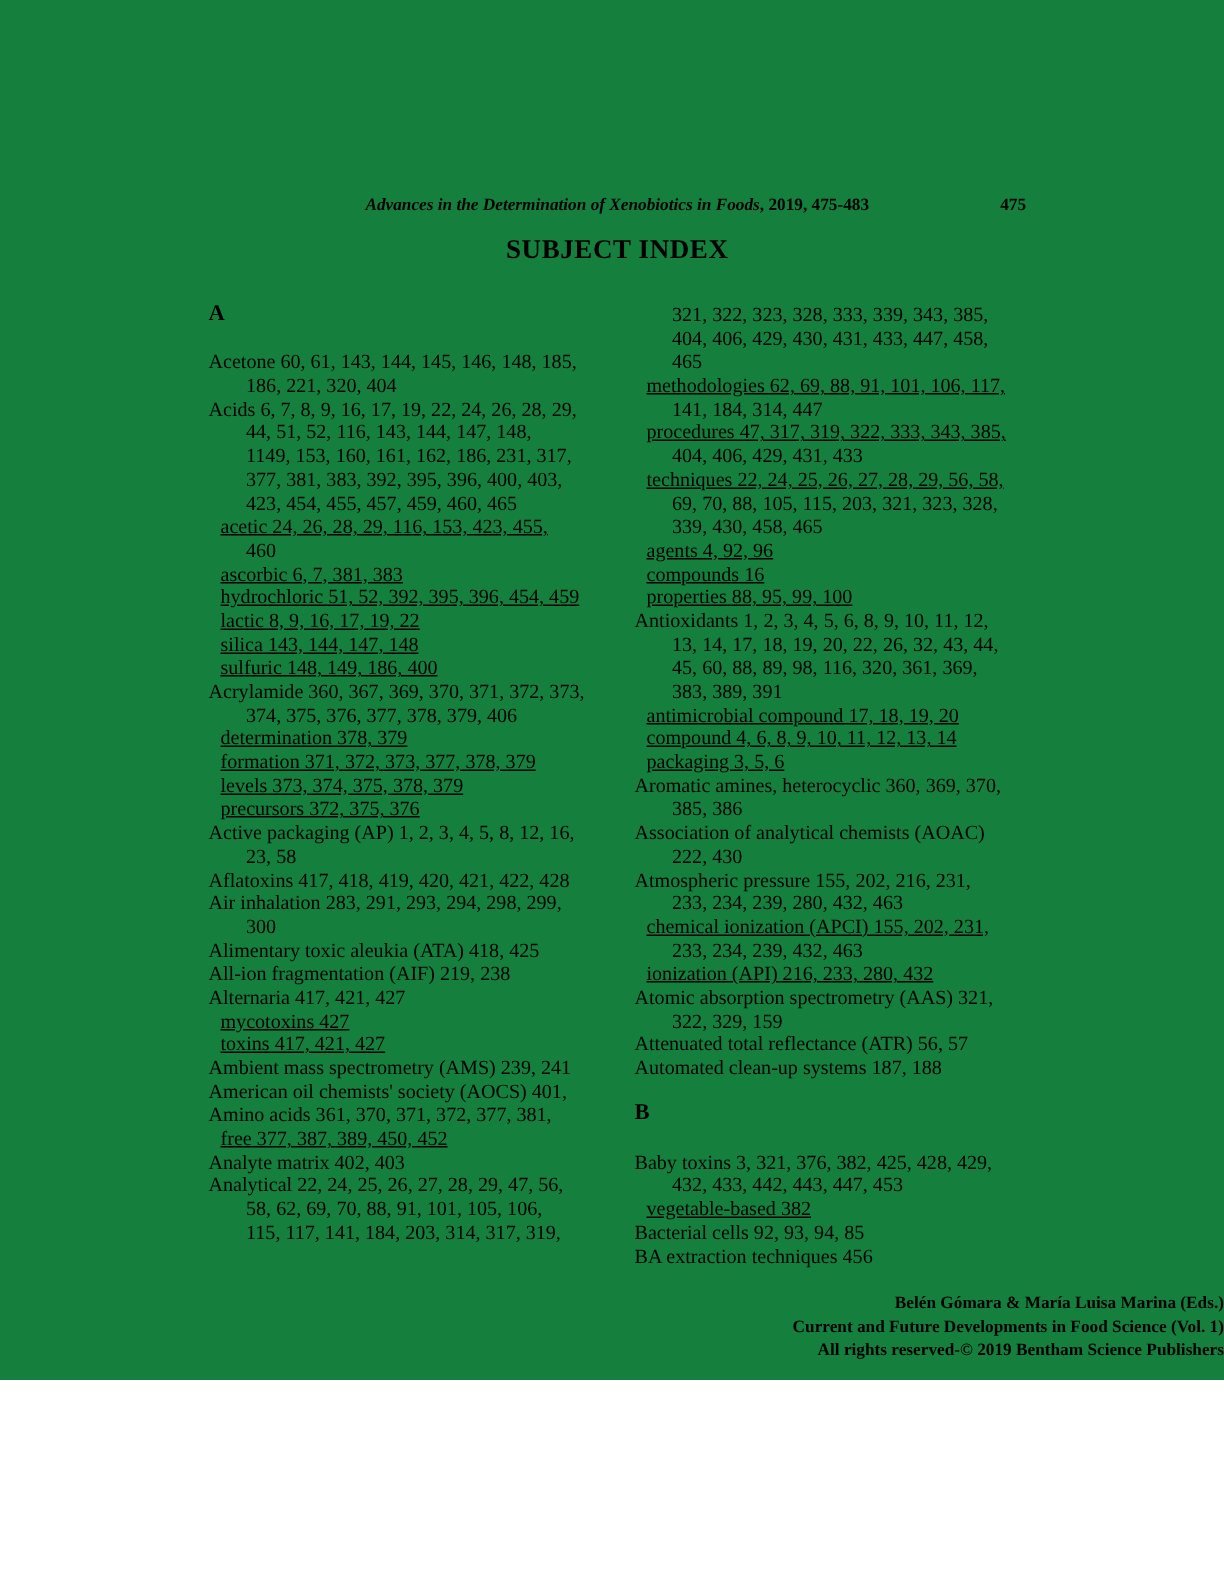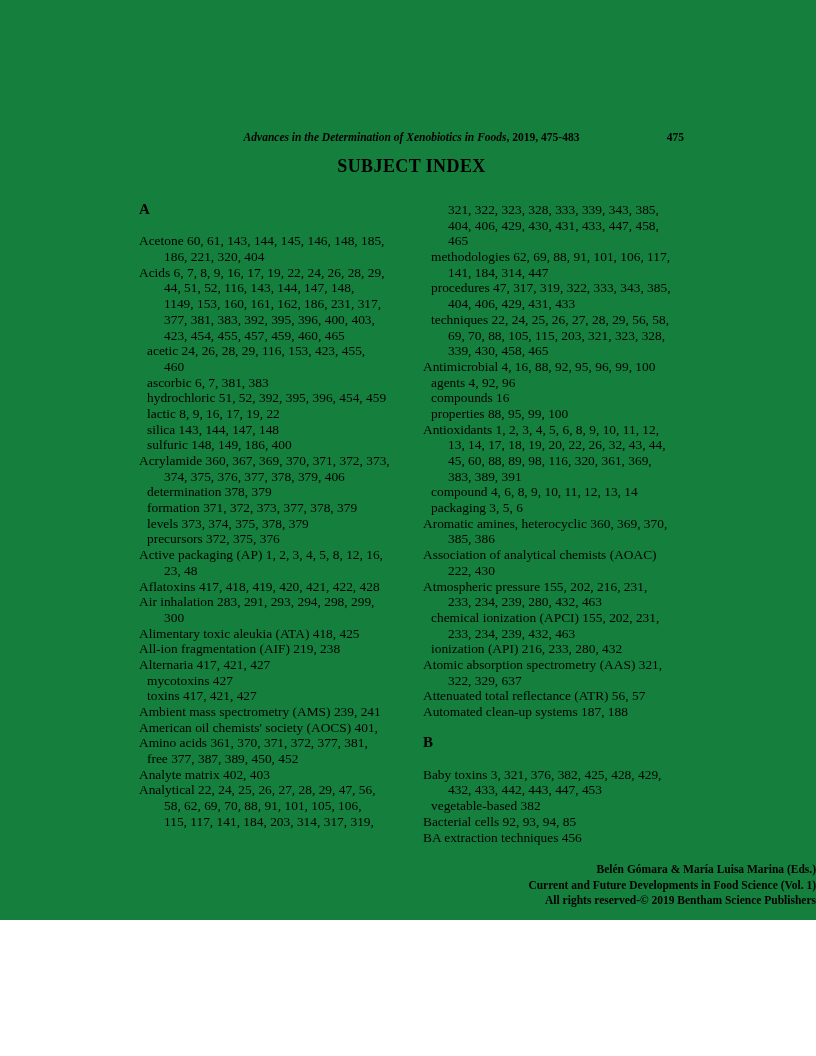--- a/index.html
+++ b/index.html
@@ -22,21 +22,21 @@
     position:absolute; left:139px; top:156px; width:545px; margin:0;
     text-align:center; font-size:18px; font-weight:bold; letter-spacing:0.4px;
   }
   .columns {
     position:absolute; left:139px; top:202px; width:545px;
     display:flex; align-items:flex-start;
   }
   .col { width:284px; font-size:13.4px; }
   .col-right { width:261px; }
   .line { height:15.7px; line-height:15.7px; white-space:nowrap; }
-  .line.sub  { padding-left:8px; }
+  .line.sub  { padding-left:8px;text-decoration:underline; }
   .line.cont { padding-left:25px; }
   .line.heading { font-weight:bold; font-size:15px; }
   .line.blank {  }
   .footer {
     position:absolute; left:0; top:862px; width:816px;
     text-align:right; font-weight:bold; font-size:11.5px; line-height:15.5px;
   }
 </style>
 </head>
 <body>
@@ -70,21 +70,21 @@
         <div class="line sub">lactic 8, 9, 16, 17, 19, 22</div>
         <div class="line sub">silica 143, 144, 147, 148</div>
         <div class="line sub">sulfuric 148, 149, 186, 400</div>
         <div class="line entry">Acrylamide 360, 367, 369, 370, 371, 372, 373,</div>
         <div class="line cont">374, 375, 376, 377, 378, 379, 406</div>
         <div class="line sub">determination 378, 379</div>
         <div class="line sub">formation 371, 372, 373, 377, 378, 379</div>
         <div class="line sub">levels 373, 374, 375, 378, 379</div>
         <div class="line sub">precursors 372, 375, 376</div>
         <div class="line entry">Active packaging (AP) 1, 2, 3, 4, 5, 8, 12, 16,</div>
-        <div class="line cont">23, 48</div>
+        <div class="line cont">23, 58</div>
         <div class="line entry">Aflatoxins 417, 418, 419, 420, 421, 422, 428</div>
         <div class="line entry">Air inhalation 283, 291, 293, 294, 298, 299,</div>
         <div class="line cont">300</div>
         <div class="line entry">Alimentary toxic aleukia (ATA) 418, 425</div>
         <div class="line entry">All-ion fragmentation (AIF) 219, 238</div>
         <div class="line entry">Alternaria 417, 421, 427</div>
         <div class="line sub">mycotoxins 427</div>
         <div class="line sub">toxins 417, 421, 427</div>
         <div class="line entry">Ambient mass spectrometry (AMS) 239, 241</div>
         <div class="line entry">American oil chemists' society (AOCS) 401,</div>
@@ -99,41 +99,41 @@
         <div class="line cont">321, 322, 323, 328, 333, 339, 343, 385,</div>
         <div class="line cont">404, 406, 429, 430, 431, 433, 447, 458,</div>
         <div class="line cont">465</div>
         <div class="line sub">methodologies 62, 69, 88, 91, 101, 106, 117,</div>
         <div class="line cont">141, 184, 314, 447</div>
         <div class="line sub">procedures 47, 317, 319, 322, 333, 343, 385,</div>
         <div class="line cont">404, 406, 429, 431, 433</div>
         <div class="line sub">techniques 22, 24, 25, 26, 27, 28, 29, 56, 58,</div>
         <div class="line cont">69, 70, 88, 105, 115, 203, 321, 323, 328,</div>
         <div class="line cont">339, 430, 458, 465</div>
-        <div class="line entry">Antimicrobial 4, 16, 88, 92, 95, 96, 99, 100</div>
         <div class="line sub">agents 4, 92, 96</div>
         <div class="line sub">compounds 16</div>
         <div class="line sub">properties 88, 95, 99, 100</div>
         <div class="line entry">Antioxidants 1, 2, 3, 4, 5, 6, 8, 9, 10, 11, 12,</div>
         <div class="line cont">13, 14, 17, 18, 19, 20, 22, 26, 32, 43, 44,</div>
         <div class="line cont">45, 60, 88, 89, 98, 116, 320, 361, 369,</div>
         <div class="line cont">383, 389, 391</div>
+        <div class="line sub">antimicrobial compound 17, 18, 19, 20</div>
         <div class="line sub">compound 4, 6, 8, 9, 10, 11, 12, 13, 14</div>
         <div class="line sub">packaging 3, 5, 6</div>
         <div class="line entry">Aromatic amines, heterocyclic 360, 369, 370,</div>
         <div class="line cont">385, 386</div>
         <div class="line entry">Association of analytical chemists (AOAC)</div>
         <div class="line cont">222, 430</div>
         <div class="line entry">Atmospheric pressure 155, 202, 216, 231,</div>
         <div class="line cont">233, 234, 239, 280, 432, 463</div>
         <div class="line sub">chemical ionization (APCI) 155, 202, 231,</div>
         <div class="line cont">233, 234, 239, 432, 463</div>
         <div class="line sub">ionization (API) 216, 233, 280, 432</div>
         <div class="line entry">Atomic absorption spectrometry (AAS) 321,</div>
-        <div class="line cont">322, 329, 637</div>
+        <div class="line cont">322, 329, 159</div>
         <div class="line entry">Attenuated total reflectance (ATR) 56, 57</div>
         <div class="line entry">Automated clean-up systems 187, 188</div>
         <div class="line blank"></div>
         <div class="line heading">B</div>
         <div class="line blank"></div>
         <div class="line entry">Baby toxins 3, 321, 376, 382, 425, 428, 429,</div>
         <div class="line cont">432, 433, 442, 443, 447, 453</div>
         <div class="line sub">vegetable-based 382</div>
         <div class="line entry">Bacterial cells 92, 93, 94, 85</div>
         <div class="line entry">BA extraction techniques 456</div>

